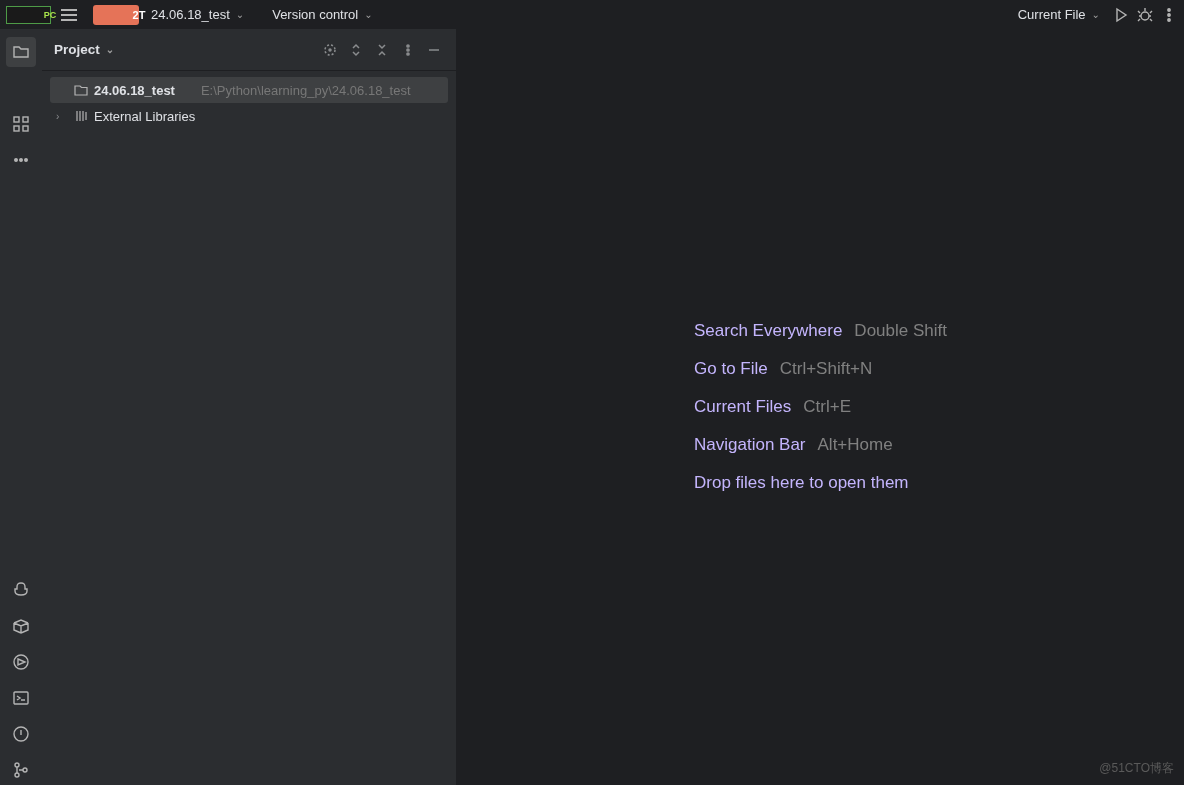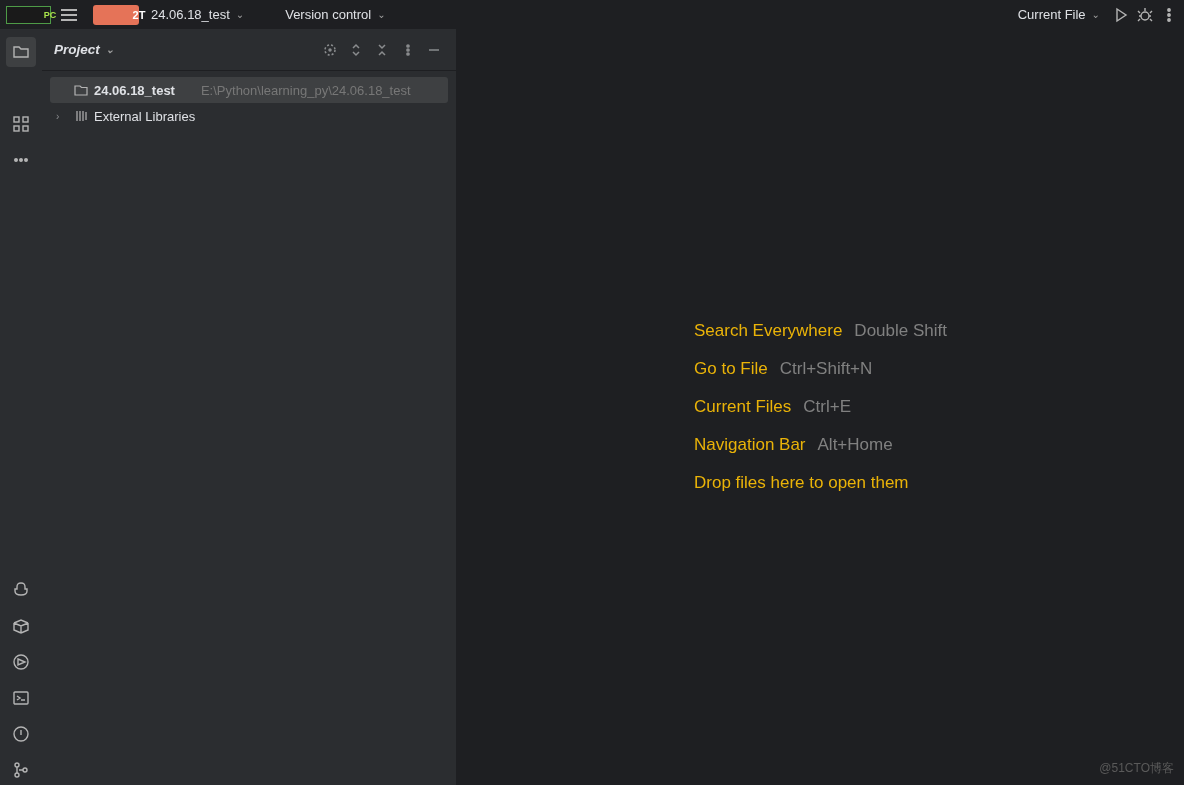--- a/index.html
+++ b/index.html
@@ -15,56 +15,56 @@
 .top-icon { width:18px; height:18px; display:flex; align-items:center; justify-content:center; cursor:pointer; }
 .top-icon svg { width:16px; height:16px; fill:none; stroke:#b4b4b4; stroke-width:1.4; }
 .body-row { display:flex; height:756px; }
 .leftbar { width:42px; background:#2b2d30; display:flex; flex-direction:column; align-items:center; padding-top:8px; gap:6px; }
 .lb-btn { width:30px; height:30px; display:flex; align-items:center; justify-content:center; border-radius:4px; cursor:pointer; position:relative; }
 .lb-btn.active { background:#3e4042; }
 .lb-btn svg { width:18px; height:18px; fill:none; stroke:#b4b4b4; stroke-width:1.4; }
 .lb-spacer { flex:1; }
 .panel { width:415px; background:#2b2d30; border-right:1px solid #1e1f22; display:flex; flex-direction:column; }
 .panel-head { height:42px; display:flex; align-items:center; padding:0 12px; border-bottom:1px solid #1e1f22; }
-.panel-title { font-weight:600; font-size:13.5px; display:flex; align-items:center; gap:6px; cursor:pointer;font-style:italic; }
+.panel-title { font-weight:600; font-size:13.5px; display:flex; align-items:center; gap:6px; cursor:pointer; }
 .panel-head-spacer { flex:1; }
 .ph-icon { width:20px; height:20px; display:flex; align-items:center; justify-content:center; cursor:pointer; margin-left:6px; }
 .ph-icon svg { width:14px; height:14px; fill:none; stroke:#8a8c8e; stroke-width:1.5; }
 .tree { padding:6px 8px; font-size:13px; }
 .tree-row { display:flex; align-items:center; height:26px; padding:0 6px; border-radius:3px; cursor:pointer; gap:6px; white-space:nowrap; }
 .tree-row.sel { background:#3e4042; }
 .node-icon { width:14px; height:14px; flex-shrink:0; }
 .node-icon svg { width:14px; height:14px; fill:none; stroke:#b4b4b4; stroke-width:1.2; }
 .node-name { font-weight:600; color:#dfe1e5; }
 .node-path { color:#777; margin-left:20px; font-weight:normal; }
 .tree-arrow { width:12px; color:#8a8c8e; font-size:10px; }
 .editor { flex:1; background:#1e1f22; display:flex; align-items:center; justify-content:center; }
 .tips { display:flex; flex-direction:column; gap:18px; font-size:17px; }
 .tip-row { display:flex; gap:12px; }
-.tip-label { color:#eab308; }
+.tip-label { color:#c4b5fd; }
 .tip-key { color:#808080; }
 .watermark { position:absolute; bottom:8px; right:10px; font-size:12px; color:#5a5a5a;margin-top:32px; }
 .badge-dot { position:absolute; top:0; right:0; width:6px; height:6px; border-radius:50%; background:#3b82f6; }
 </style>
 </head>
 <body>
 
 <div class="topbar">
   <div class="app-icon">PC</div>
   <div class="hamburger">
       <span></span>
       <span></span>
       <span></span>
     </div>
   <div class="proj-badge">2T</div>
   <div class="top-item">
     <span>24.06.18_test</span>
     <span class="chev">⌄</span>
   </div>
-  <div class="top-item" style="margin-left:23px;">
+  <div class="top-item" style="margin-left:10px;">
     <span>Version control</span>
     <span class="chev">⌄</span>
   </div>
   <div class="spacer"></div>
   <div class="top-item">
     <span>Current File</span>
     <span class="chev">⌄</span>
   </div>
   <div class="top-icon">
       <svg viewBox="0 0 16 16">

